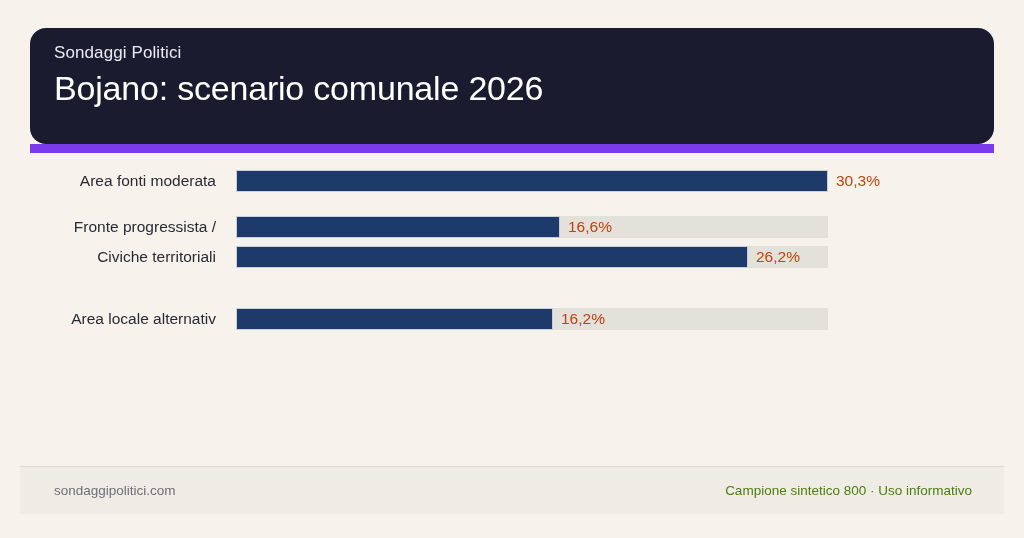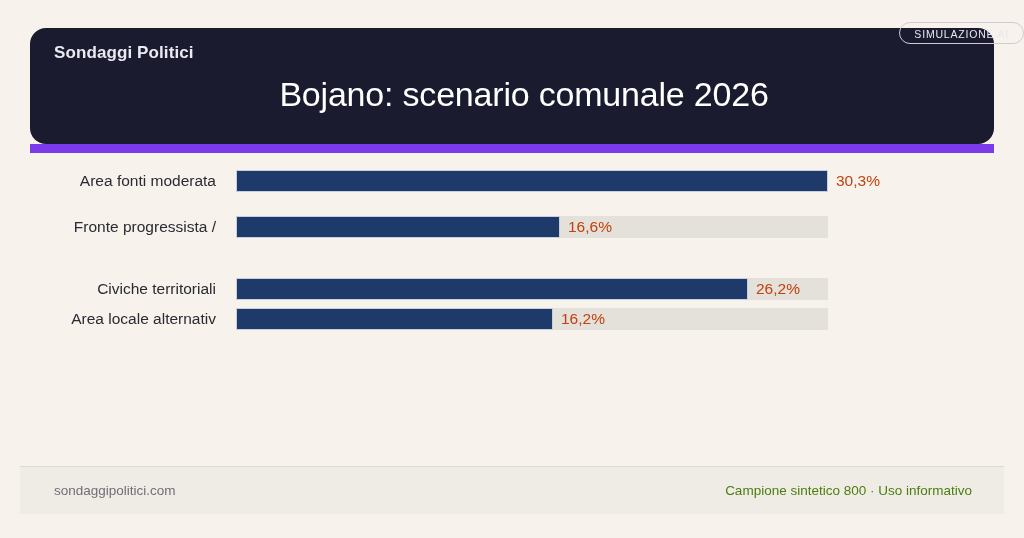--- a/index.html
+++ b/index.html
@@ -41,30 +41,28 @@
     right: 0;
     overflow: hidden;
     height: 102px;
   }
   .kicker {
     font-size: 17px;
     color: #ebeaf2;
     letter-spacing: 0.1px;
     line-height: 22px;
     white-space: nowrap;
-    font-weight: bold;
   }
   .headline {
     font-size: 34px;
     color: #ffffff;
     line-height: 44px;
     white-space: nowrap;
     letter-spacing: -0.2px;
-    margin-top: 8px;
-    text-align: center;
+    margin-top: 2px;
   }
   .subline {
     font-size: 13.5px;
     color: #b9b8cb;
     line-height: 20px;
     white-space: nowrap;
     margin-top: 3px;
   }
 
   .ai-badge {
@@ -182,41 +180,40 @@
 </head>
 <body>
 
 <div class="poster">
 
   <div class="header-card">
     <div class="header-inner">
       <div class="kicker">Sondaggi Politici</div>
       <div class="headline">Bojano: scenario comunale 2026</div>
     </div>
-    <div class="ai-badge">SIMULAZIONE AI</div>
   </div>
 
   <div class="accent-bar"></div>
 
   <div class="chart">
       <div class="bar-row" style="top: 0px;">
         <div class="bar-label">Area fonti moderata</div>
         <div class="bar-track">
           <div class="bar-fill" style="width: 592px; background: rgb(30, 58, 107);"></div>
         </div>
         <div class="bar-value" style="left: 836px;">30,3%</div>
       </div>
       <div class="bar-row" style="top: 46px; border-radius: 11px;">
         <div class="bar-label">Fronte progressista /</div>
         <div class="bar-track">
           <div class="bar-fill" style="width: 324px; background: rgb(30, 58, 107);"></div>
         </div>
         <div class="bar-value" style="left: 568px;">16,6%</div>
       </div>
-      <div class="bar-row" style="top: 108px; text-decoration: underline;">
+      <div class="bar-row" style="top: 76px; text-decoration: underline;">
         <div class="bar-label">Civiche territoriali</div>
         <div class="bar-track">
           <div class="bar-fill" style="width: 512px; background: rgb(30, 58, 107);"></div>
         </div>
         <div class="bar-value" style="left: 756px;">26,2%</div>
       </div>
       <div class="bar-row" style="top: 138px; padding-left: 36px;">
         <div class="bar-label">Area locale alternativ</div>
         <div class="bar-track">
           <div class="bar-fill" style="width: 317px; background: rgb(30, 58, 107);"></div>

